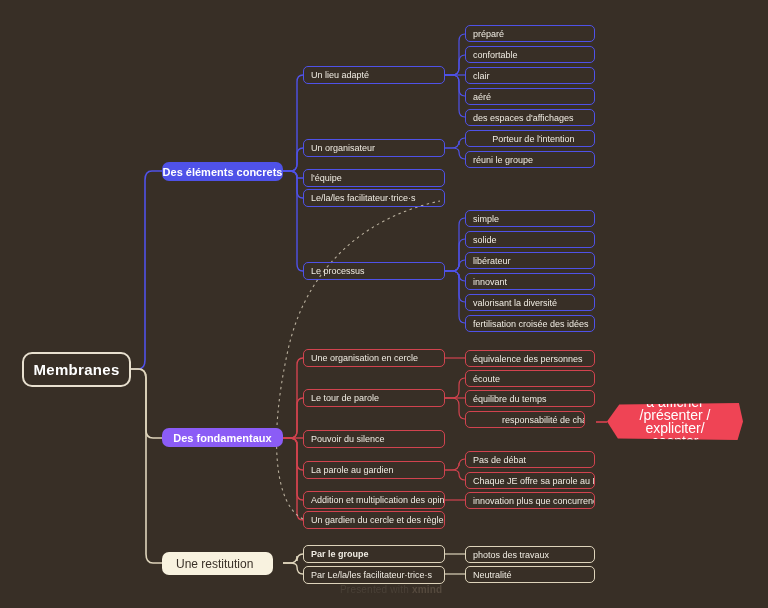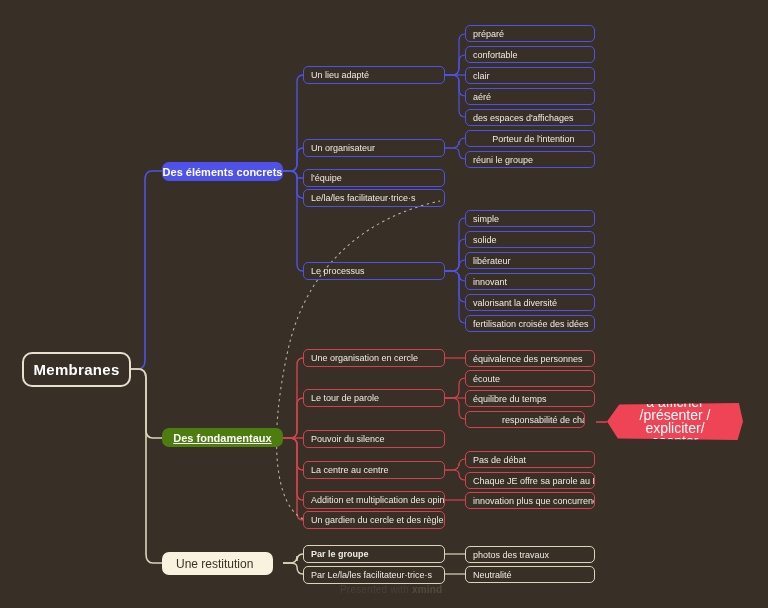--- a/index.html
+++ b/index.html
@@ -45,21 +45,21 @@
   }
   
   .l1 {
     border-radius: 7px;
     font-size: 11px;
     font-weight: bold;
     justify-content: center;
     color: #ffffff;
   }
   .l1.blue { background: #4f52e8; border-radius: 7px; }
-  .l1.red  { background: #4d7c0f; text-decoration: underline; }
+  .l1.red  { background: #8b5cf6; }
   .l1.cream {
     background: #f8f2df;
     color: #3a3128;
     font-weight: normal;
     font-size: 12px;
     justify-content: flex-start;
     padding-left: 14px;
   }
   
   .box {
@@ -243,21 +243,21 @@
   </div>
   <div class="node box red" style="left:465px; top:411px; width:120px; height:17px;padding-left:36px;">
     <span>responsabilité de chacun</span>
   </div>
 
   <div class="node box red" style="left:303px; top:430px; width:142px; height:18px;">
     <span>Pouvoir du silence</span>
   </div>
 
   <div class="node box red" style="left:303px; top:461px; width:142px; height:18px;">
-    <span>La centre au centre</span>
+    <span>La parole au gardien</span>
   </div>
   <div class="node box red" style="left:465px; top:451px; width:130px; height:17px;">
     <span>Pas de débat</span>
   </div>
   <div class="node box red" style="left:465px; top:472px; width:130px; height:17px;">
     <span>Chaque JE offre sa parole au NOUS</span>
   </div>
 
   <div class="node box red" style="left:303px; top:491px; width:142px; height:18px;">
     <span>Addition et multiplication des opinions</span>

